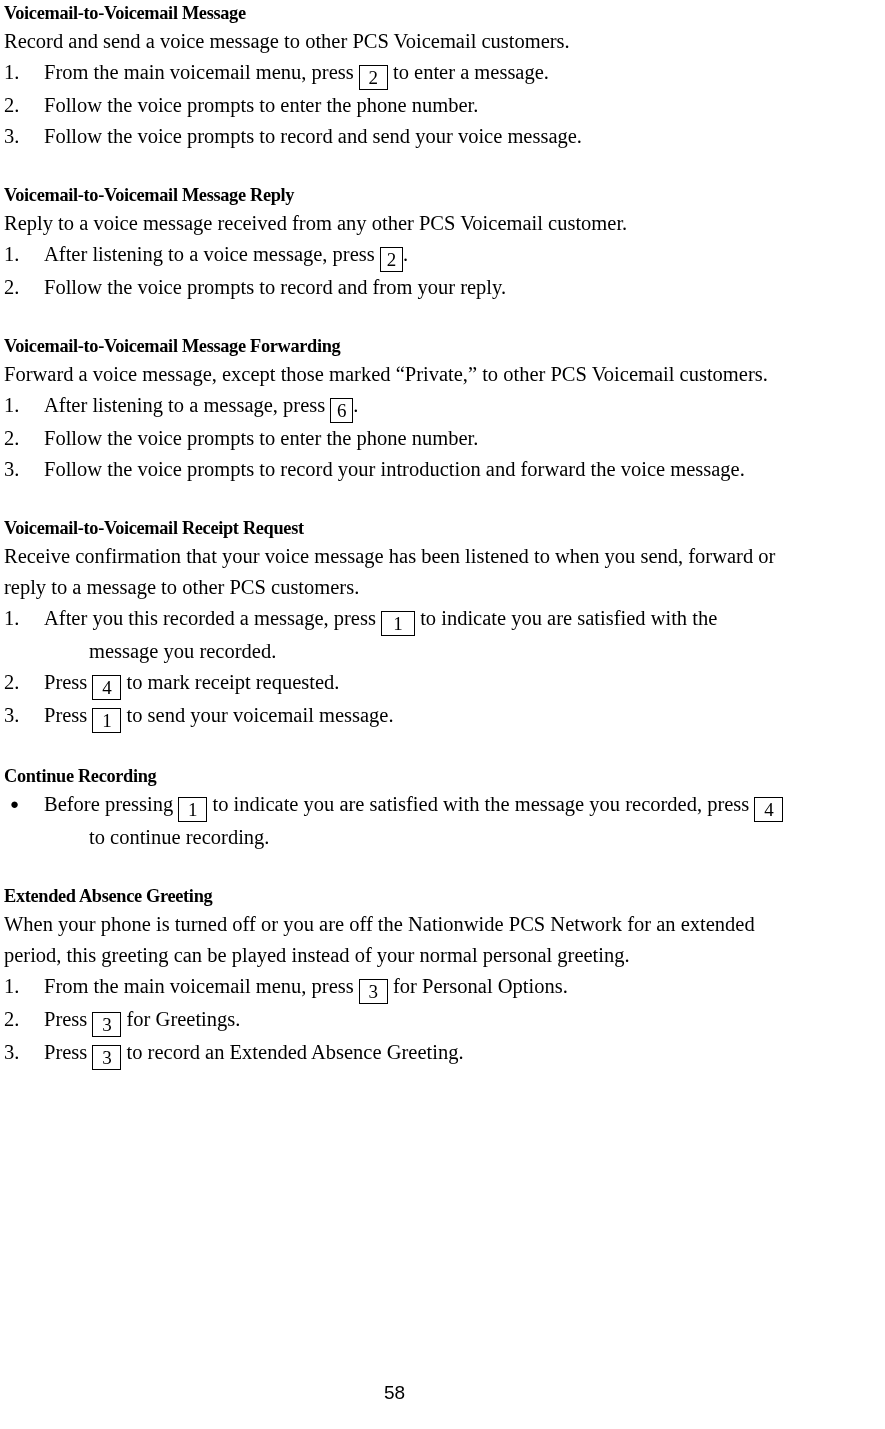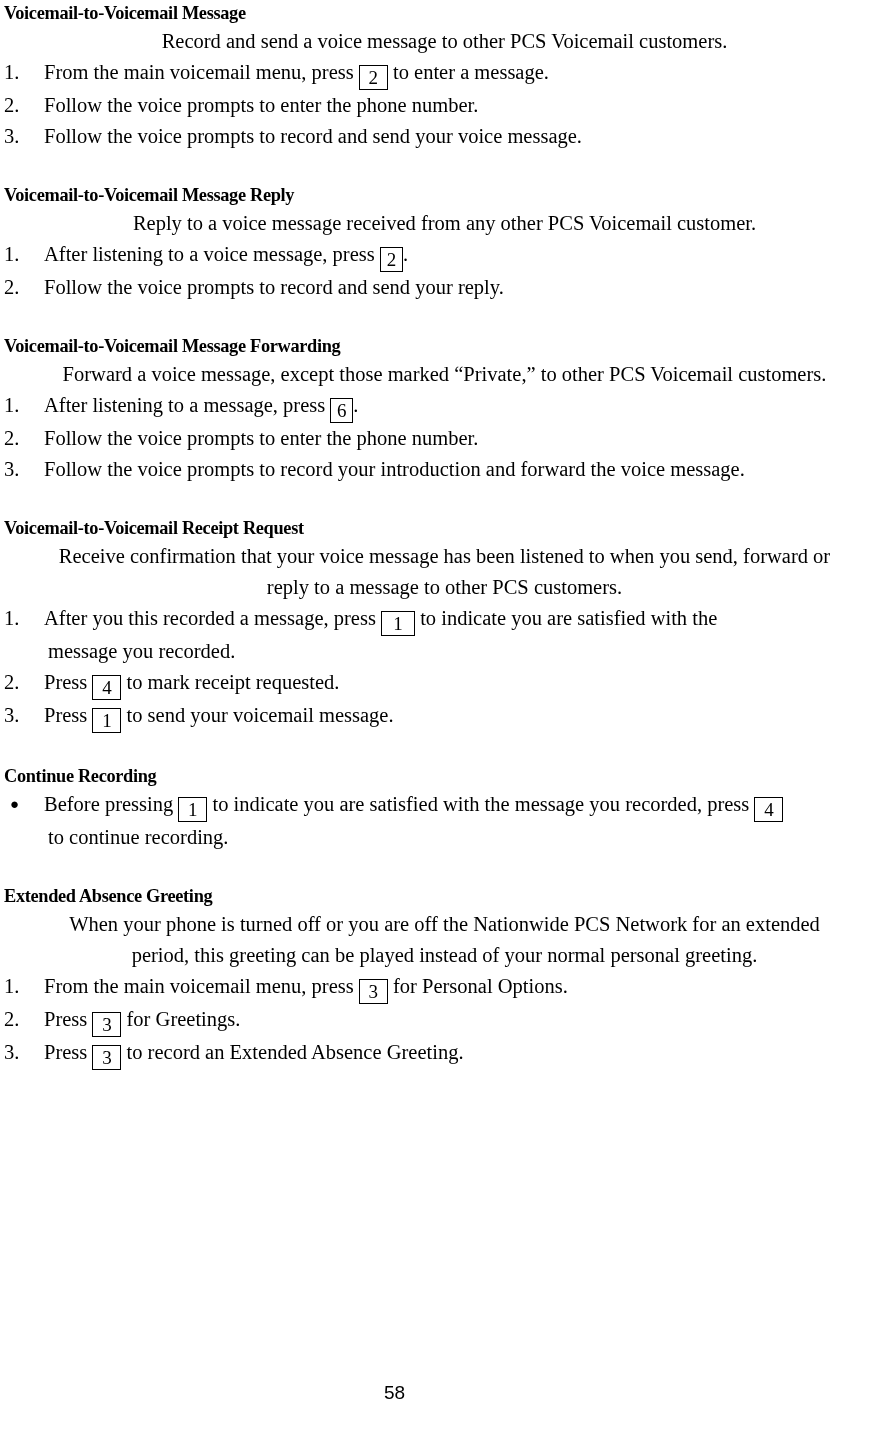--- a/index.html
+++ b/index.html
@@ -47,21 +47,20 @@
     padding: 0;
   }
 
   
   .body-line {
     font-size: 20.5px;
     line-height: 31px;
     margin: 0;
     padding: 0;
     white-space: nowrap;
-    text-align: center;
   }
 
   
   ol.num-list, ul.bullet-list {
     list-style: none;
     margin: 0;
     padding: 0;
   }
   li.list-item {
     position: relative;
@@ -83,20 +82,21 @@
     font-size: 15px;
     left: 6px;
     line-height: 31px;
   }
   li.list-item .item-text {
     display: block;
   }
   li.list-item .cont-line {
     display: block;
     padding-left: 4px;
+    margin-left: 41px;
   }
   .gap-lg { height: 30px; }
 
   
   .keybox {
     display: inline-block;
     border: 1.3px solid #000000;
     box-sizing: border-box;
     text-align: center;
     font-family: "Liberation Serif", "DejaVu Serif", serif;
@@ -170,21 +170,21 @@
       <ol class="num-list">
         <li class="list-item">
           <span class="marker">1.</span>
           <span class="item-text nowrap">
             <span>After listening to a voice message, press</span>
             <span class="keybox w-narrow">2</span><span>.</span>
           </span>
         </li>
         <li class="list-item">
           <span class="marker">2.</span>
-          <span class="item-text nowrap">Follow the voice prompts to record and send your reply.</span>
+          <span class="item-text nowrap">Follow the voice prompts to record and from your reply.</span>
         </li>
       </ol>
     </div>
 
     <div class="gap-lg"></div>
 
     <div>
       <div class="section-heading">Voicemail-to-Voicemail Message Forwarding</div>
       <div class="body-line">Forward a voice message, except those marked “Private,” to other PCS Voicemail customers.</div>
 

